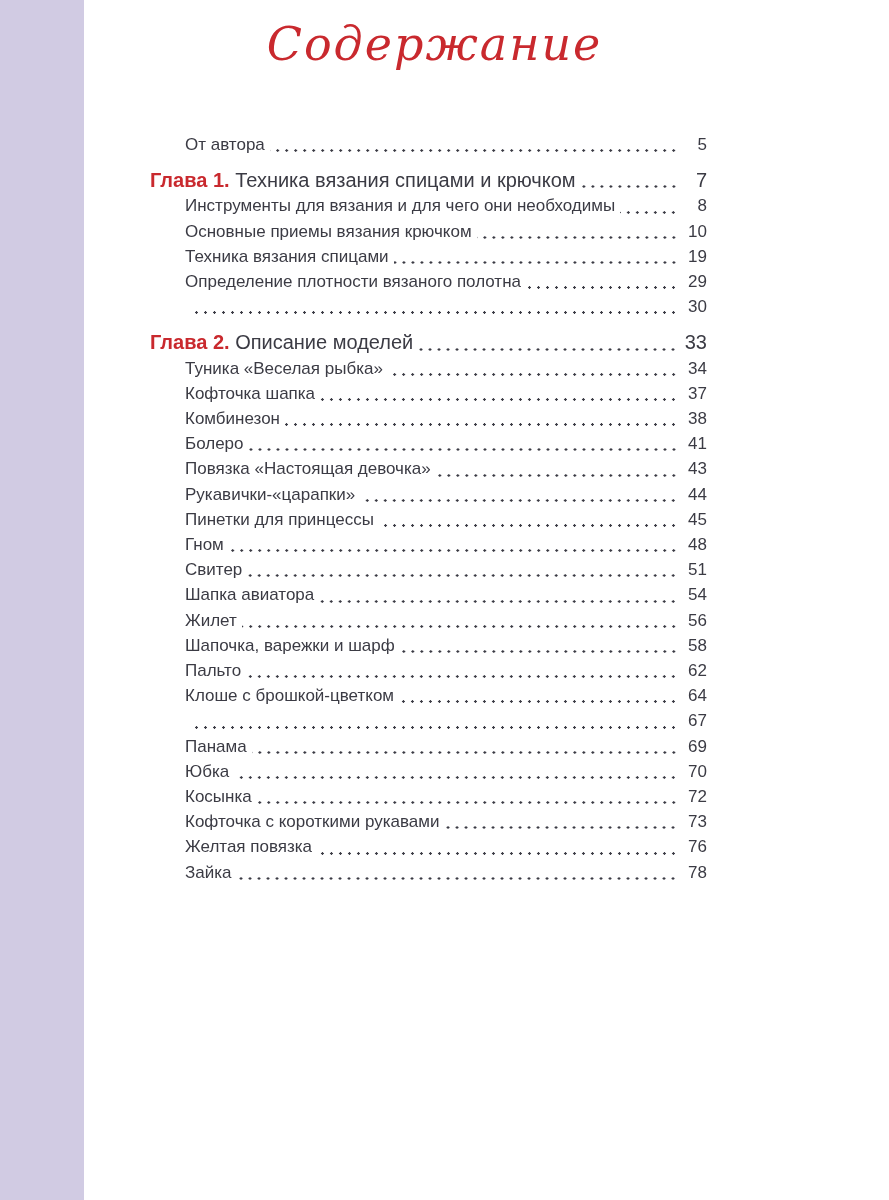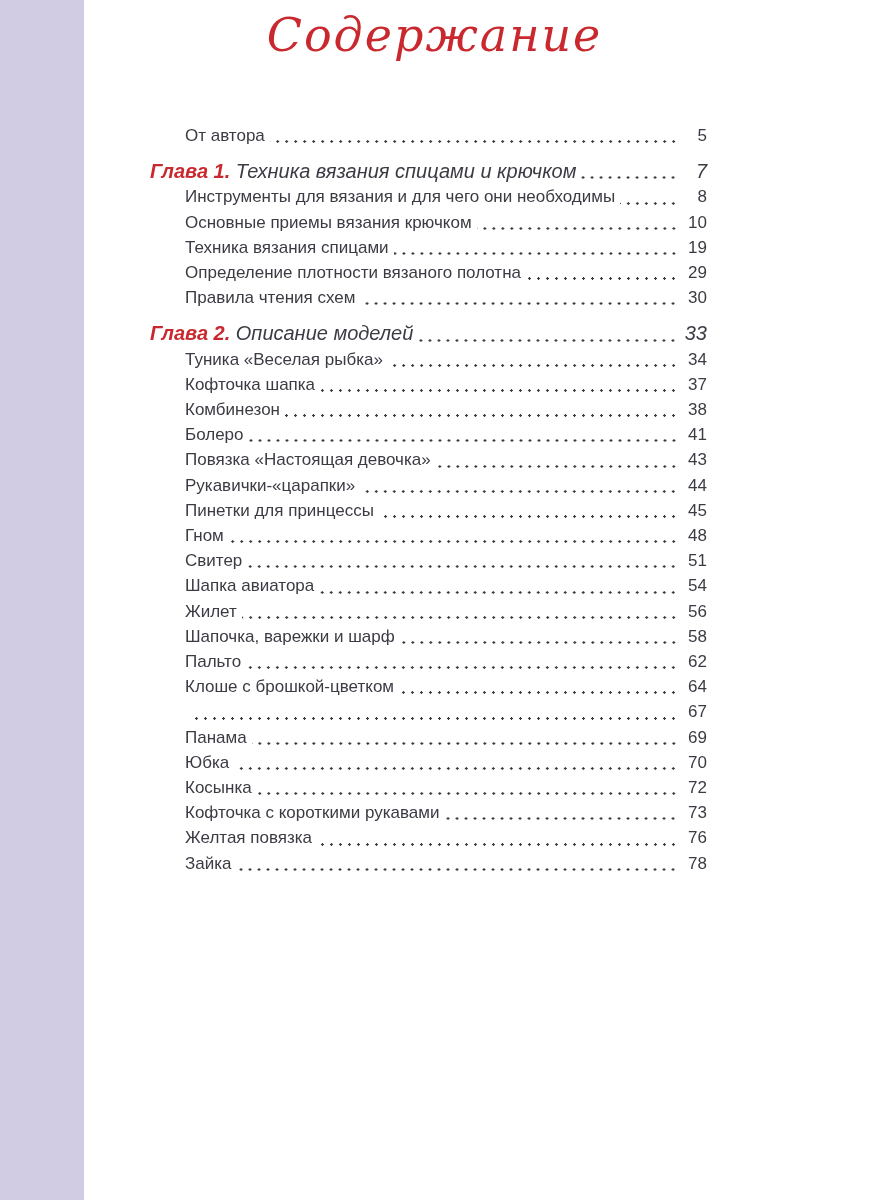--- a/index.html
+++ b/index.html
@@ -22,21 +22,21 @@
     height: 1200px;
     background: var(--stripe, #d1cbe3);
   }
   .page {
     position: absolute;
     left: 150px;
     top: 0;
     width: 557px;
   }
   .title {
-    margin: 3px;
+    margin: 12px;
     font-family: "DejaVu Serif", serif;
     font-style: italic;
     font-weight: normal;
     font-size: 46px;
     line-height: 64px;
     letter-spacing: 2px;
     text-align: center;
     transform: translateX(6px);
     color: var(--accent, #c9292e);
   }
@@ -48,21 +48,20 @@
     align-items: baseline;
     line-height: 25.2px;
     font-size: 17px;
     color: var(--ink, #3b3b44);
     padding-left: 35px;
   }
   .row.chapter {
     padding-left: 0;
     margin-top: 11px;
     font-size: 20px;
-    font-style: italic;
   }
   .chapter-prefix {
     font-weight: bold;
     color: var(--accent, #c9292e);
     white-space: pre;
   }
   .label {
     white-space: nowrap;
   }
   .dots {
@@ -120,21 +119,20 @@
     <span class="num">19</span>
   </div>
       <div class="row">
 
     <span class="label">Определение плотности вязаного полотна</span>
     <span class="dots"></span>
     <span class="num">29</span>
   </div>
       <div class="row">
 
-    <span class="label">Правила чтения схем</span>
     <span class="dots"></span>
     <span class="num">30</span>
   </div>
       <div class="row chapter">
     <span class="chapter-prefix">Глава 2. </span>
     <span class="label">Описание моделей</span>
     <span class="dots"></span>
     <span class="num">33</span>
   </div>
       <div class="row">

